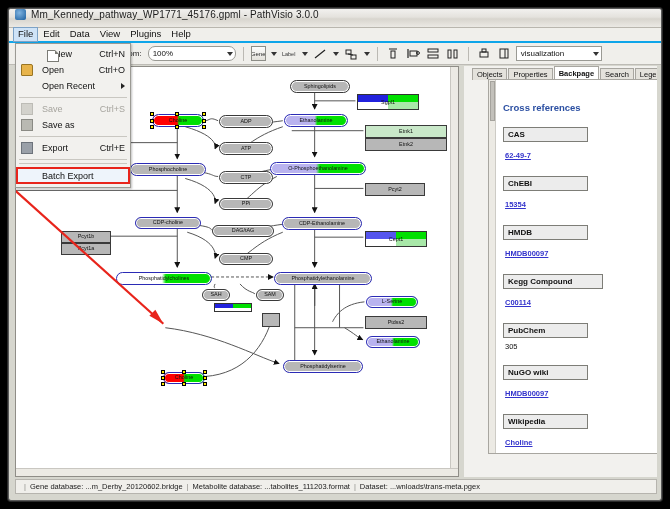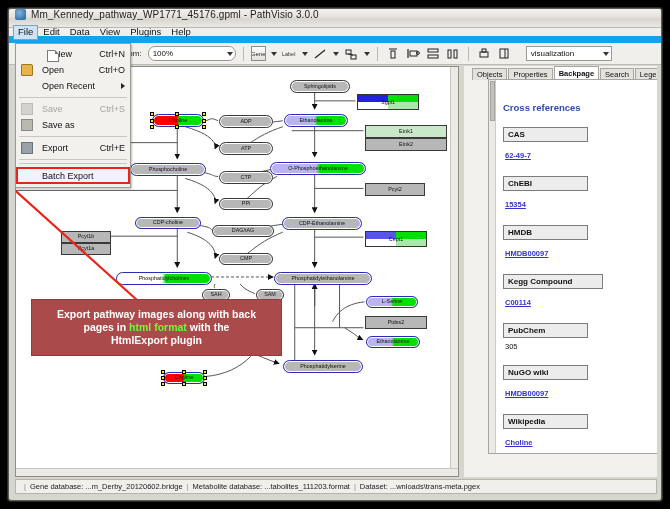--- a/index.html
+++ b/index.html
@@ -43,21 +43,21 @@
   }
   .title-text {
     font-size: 10px; color: #1b1b1b;
     white-space: nowrap; letter-spacing: .1px;
   }
   
   .menubar {
     position: absolute; left: 0; top: 19px;
     width: 100%; height: 15px;
     background: #f0efeb;
-    border-bottom: 7px solid #0ea5e9;
+    border-bottom: 2px solid #0ea5e9;
     display: flex; align-items: center;
     padding-left: 4px;
     z-index: 40;
   }
   .menu-item {
     font-size: 9.5px; color: #111;
     padding: 1px 5px 2px 5px;
     line-height: 12px;
     white-space: nowrap;
   }
@@ -86,21 +86,21 @@
     font-size: 8px; color: #111;
   }
   .combo .arrow {
     width: 0; height: 0;
     border-left: 3px solid transparent;
     border-right: 3px solid transparent;
     border-top: 4px solid #333;
     margin-left: 6px;
   }
   .zoom-combo { width: 88px; border-radius: 7px; }
-  .vis-combo { width: 86px; margin-left: 10px; }
+  .vis-combo { width: 86px; }
   .tb-btn {
     width: 15px; height: 15px;
     border: 1px solid #8d8d87;
     background: linear-gradient(#fdfdfc,#e3e1db);
     display:flex; align-items:center; justify-content:center;
     font-size: 6px; color:#222; overflow:hidden;
   }
   .tb-plain {
     width: 16px; height: 16px;
     display:flex; align-items:center; justify-content:center;
@@ -601,27 +601,20 @@
         <g>
           <line x1="-52" y1="78" x2="148" y2="258" stroke="#e8241b" stroke-width="2.2"></line>
           <path d="M148,258 L134,250 L140,244 z" fill="#e8241b"></path>
         </g>
       </svg>
 
       <div class="cv-sb-v"></div>
       <div class="cv-sb-h"></div>
     </div>
 
-    <div class="callout">
-      <div class="callout-text">
-        <span>Export pathway images along with back</span><br>
-        <span>pages in </span><span class="hl">html format</span><span> with the</span><br>
-        <span>HtmlExport plugin</span>
-      </div>
-    </div>
 
     <div class="sidepanel">
       <div class="tabstrip">
         <div class="tab">Objects</div>
         <div class="tab">Properties</div>
         <div class="tab sel">Backpage</div>
         <div class="tab">Search</div>
         <div class="tab">Legend</div>
       </div>
       <div class="tabbody">

